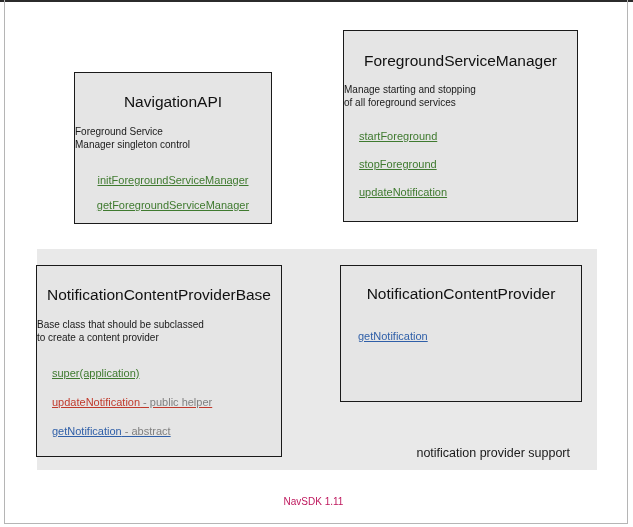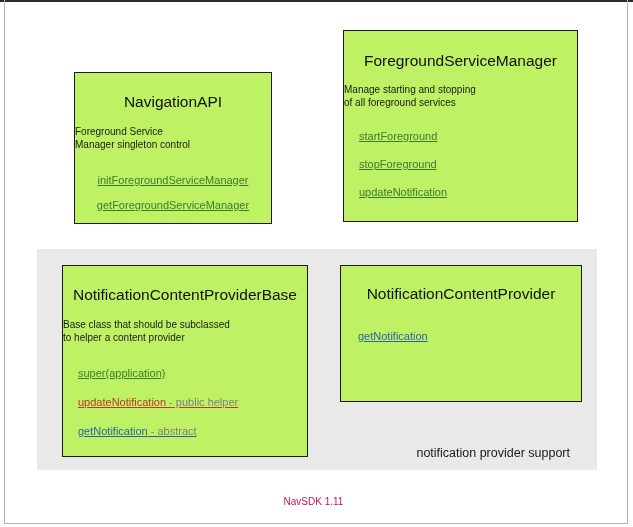--- a/index.html
+++ b/index.html
@@ -61,21 +61,21 @@
     right: 27px;
     bottom: 10px;
     font-size: 12.5px;
     color: #1a1a1a;
     white-space: nowrap;
   }
 
   
   .class-box {
     position: absolute;
-    background: #bef264;
+    background: #e5e5e5;
     border: 1.6px solid #1a1a1a;
     box-sizing: border-box;
     padding: 0;
   }
   .class-title {
     text-align: center;
     font-size: 15.5px;
     color: #111111;
     line-height: 1.15;
     white-space: nowrap;
@@ -130,21 +130,21 @@
   #box-foreground-service-manager .class-desc  { margin-top: 13px; }
   #box-foreground-service-manager .member-list {
     margin-top: 20px;
     padding-left: 15px;
     text-align: left;
   }
   #box-foreground-service-manager .member { margin-bottom: 15px; }
 
   
   #box-notification-content-provider-base {
-    left: 62px;
+    left: 36px;
     top: 265px;
     width: 246px;
     height: 192px;
   }
   #box-notification-content-provider-base .class-title { margin-top: 20px; }
   #box-notification-content-provider-base .class-desc  { margin-top: 14px; }
   #box-notification-content-provider-base .member-list {
     margin-top: 22px;
     padding-left: 15px;
     text-align: left;
@@ -224,21 +224,21 @@
       <li class="member m-green">
         <span>updateNotification</span><span class="suffix"></span>
       </li>
     </ul>
   </div>
 
   <div class="class-box" id="box-notification-content-provider-base">
     <div class="class-title">NotificationContentProviderBase</div>
     <div class="class-desc">
       <div>Base class that should be subclassed</div>
-      <div>to helper a content provider</div>
+      <div>to create a content provider</div>
     </div>
     <ul class="member-list">
       <li class="member m-green">
         <span>super(application)</span><span class="suffix"></span>
       </li>
       <li class="member m-red">
         <span>updateNotification</span><span class="suffix"> - public helper</span>
       </li>
       <li class="member m-blue">
         <span>getNotification</span><span class="suffix"> - abstract</span>

